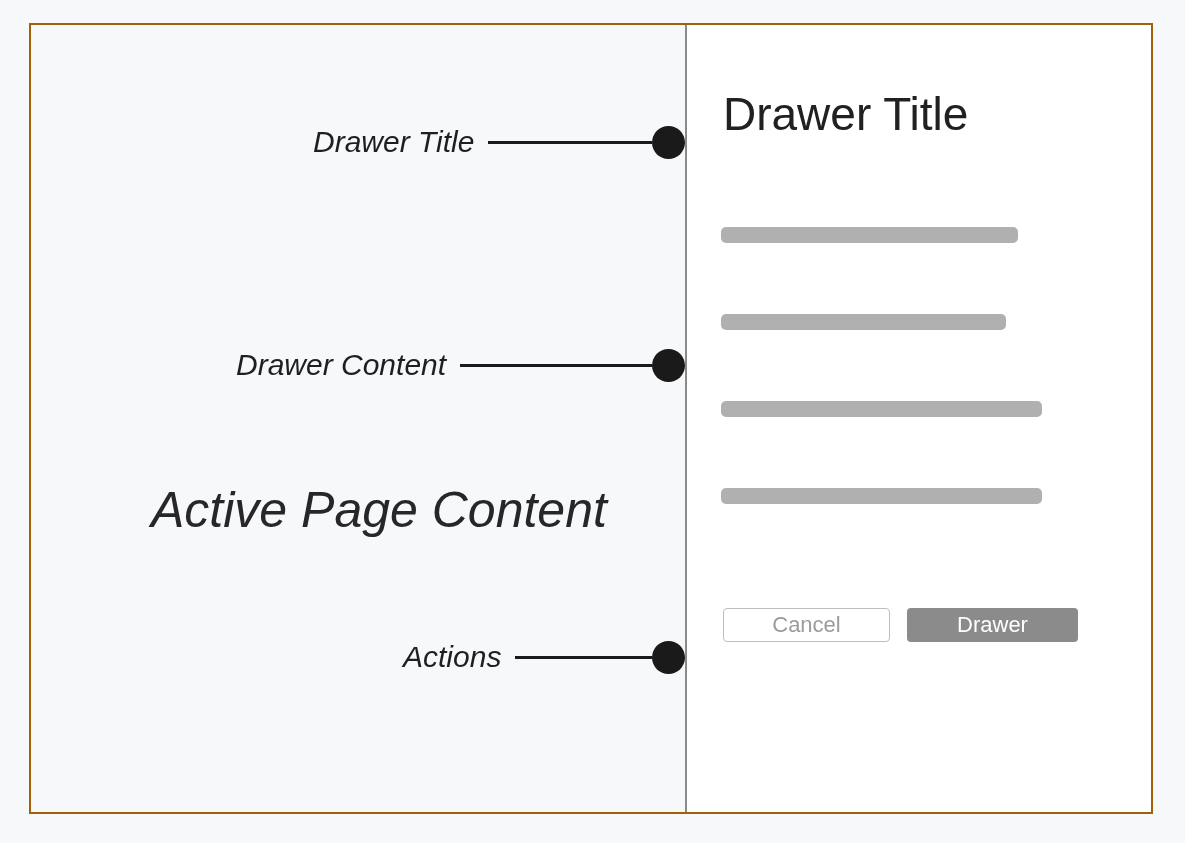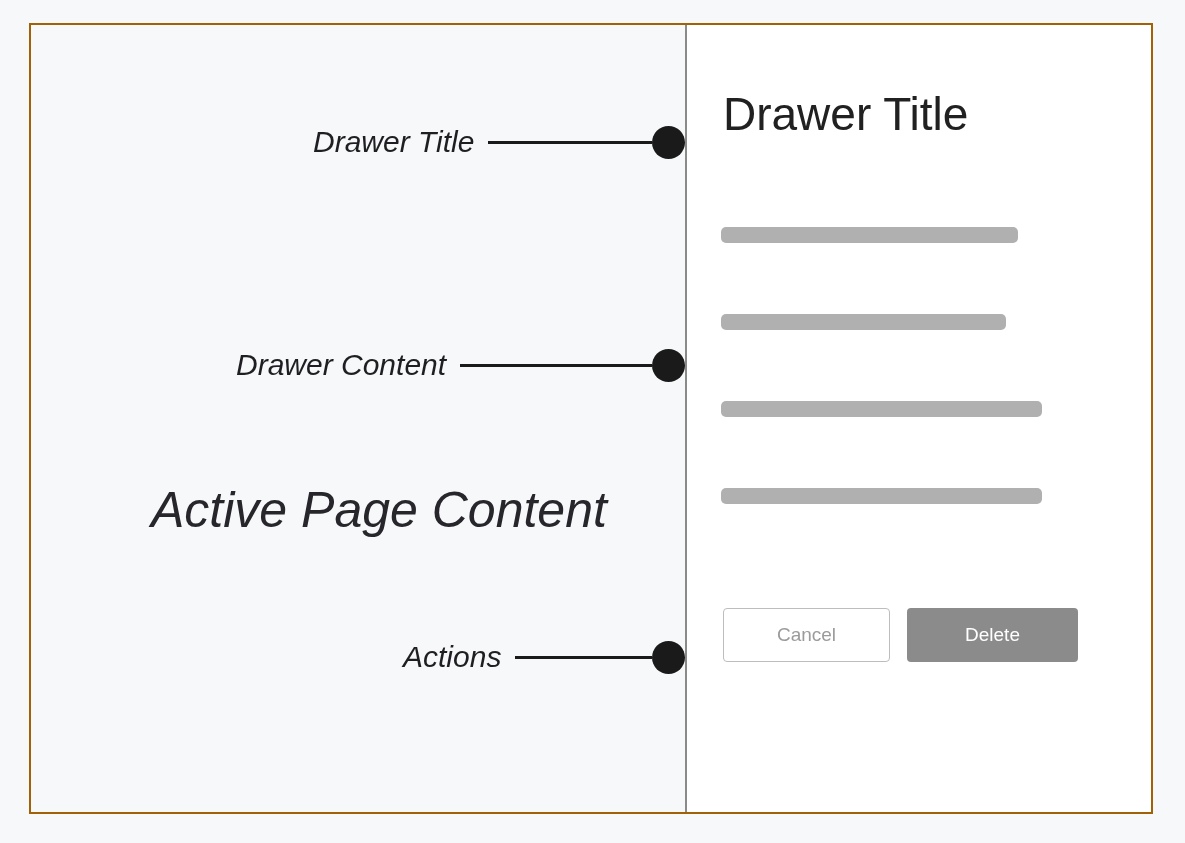--- a/index.html
+++ b/index.html
@@ -90,23 +90,23 @@
     border-radius: 5px;
     background: #b0b0b0;
   }
   .actions-row {
     position: absolute;
     left: 36px; top: 583px;
     width: 392px;
     display: flex;
   }
   .btn {
-    height: 54px;
+    height: 34px;
     border-radius: 4px;
-    font-size: 19px;
+    font-size: 22px;
     font-family: "Liberation Sans", sans-serif;
     display: flex;
     align-items: center;
     justify-content: center;
     cursor: pointer;
   }
   .btn-cancel {
     width: 167px;
     background: #ffffff;
     border: 1px solid #bdbdbd;
@@ -153,17 +153,17 @@
 
     <div class="placeholders">
         <div class="bar" style="width: 297px;"></div>
         <div class="bar" style="width: 285px;"></div>
         <div class="bar" style="width: 321px;"></div>
         <div class="bar" style="width: 321px;"></div>
       </div>
 
     <div class="actions-row">
       <button class="btn btn-cancel">Cancel</button>
-      <button class="btn btn-delete">Delete</button>
+      <button class="btn btn-delete">Drawer</button>
     </div>
   </div>
 
 </div>
 
 </body></html>

